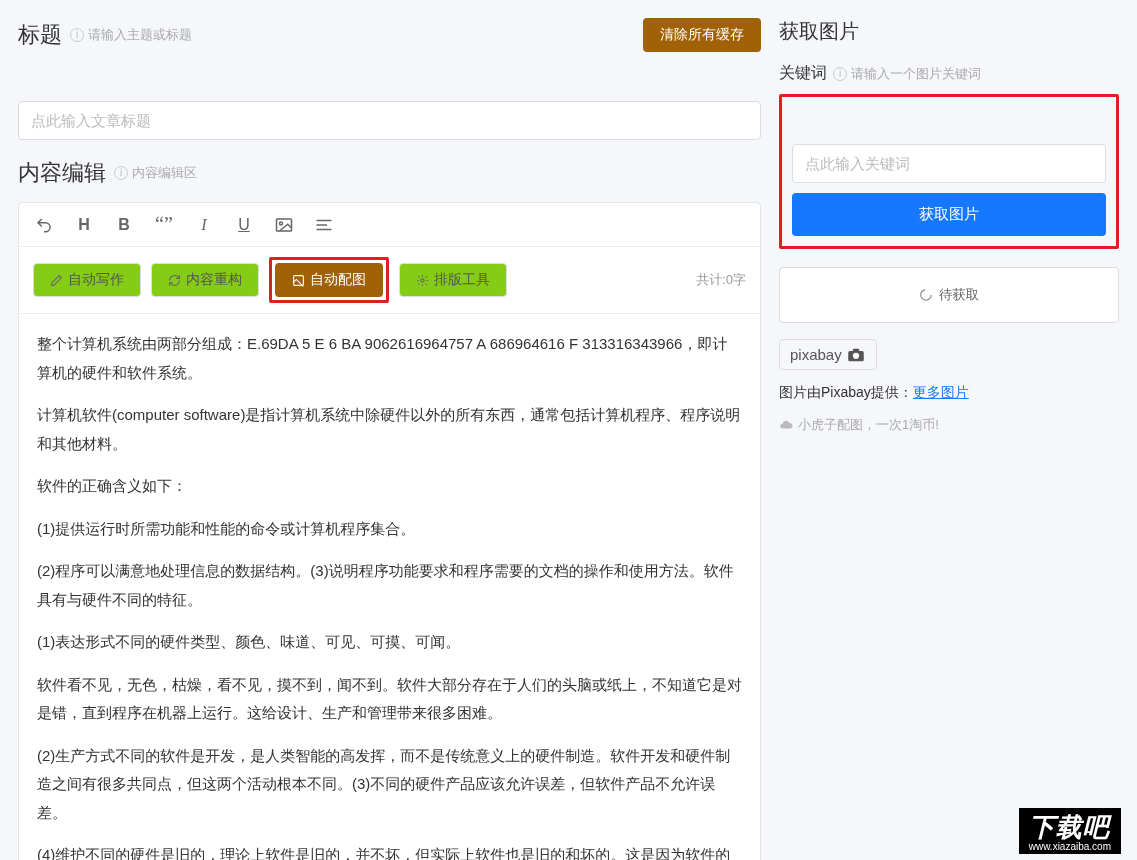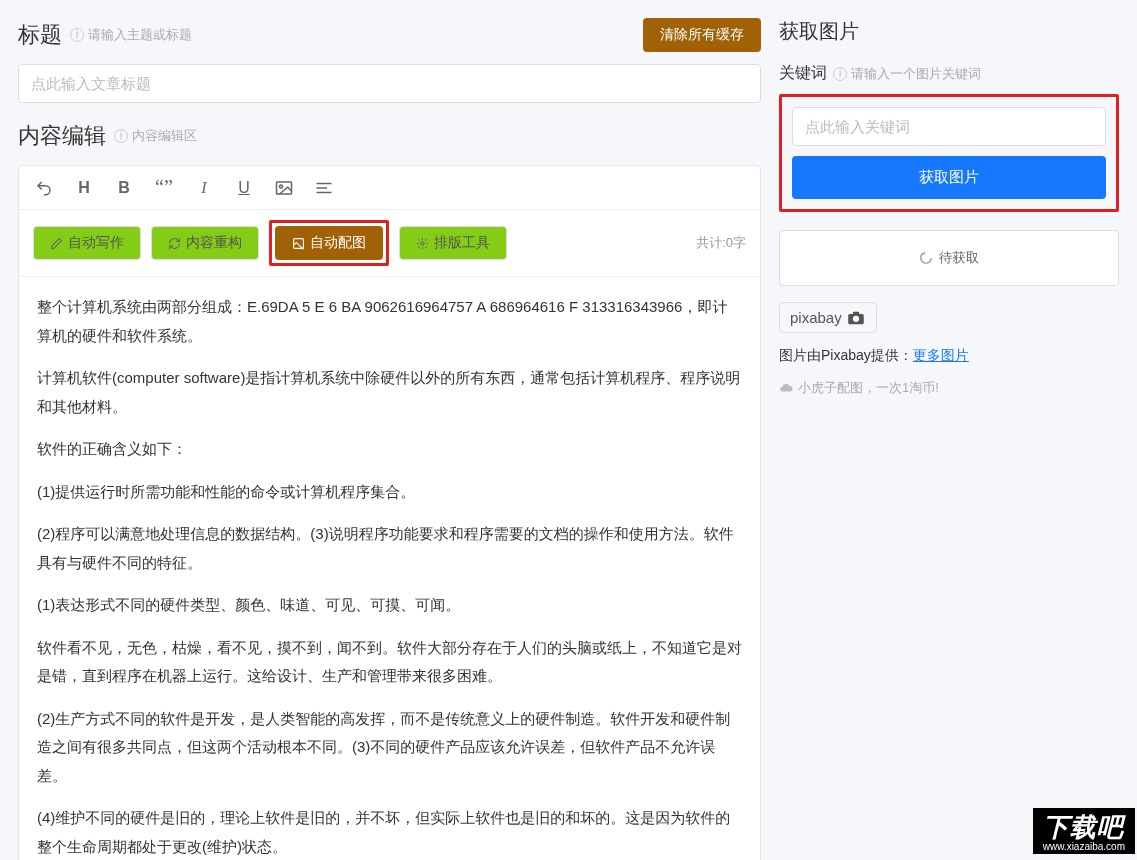--- a/index.html
+++ b/index.html
@@ -19,21 +19,21 @@
 
 .section-head { display: flex; align-items: center; justify-content: space-between; margin-bottom: 12px; }
 .section-title { font-size: 22px; font-weight: 400; color: #333; display: flex; align-items: center; gap: 8px; }
 .hint { font-size: 13px; color: #aaa; display: inline-flex; align-items: center; gap: 4px; }
 .hint-icon { display: inline-block; width: 14px; height: 14px; border: 1px solid #ccc; border-radius: 50%; font-size: 10px; line-height: 12px; text-align: center; color: #bbb; }
 
 .btn { display: inline-flex; align-items: center; gap: 5px; padding: 7px 16px; border-radius: 4px; font-size: 14px; cursor: pointer; border: 1px solid transparent; background: #fff; white-space: nowrap; }
 .btn-primary { background: #a16207; color: #fff; }
 .btn-default { border: 1px solid #ddd; color: #555; background: #84cc16; }
 
-.input-box { width: 100%; border: 1px solid #ddd; border-radius: 4px; padding: 10px 12px; font-size: 15px; color: #8b5cf6; background: #fff; outline: none; }
+.input-box { width: 100%; border: 1px solid #ddd; border-radius: 4px; padding: 10px 12px; font-size: 15px; color: #8b5cf6; background: #fff; outline: none; margin-top: 37px; }
 .input-box::placeholder { color: #bbb; }
 
 .editor-wrap { border: 1px solid #e5e5e5; border-radius: 4px; background: #fff; margin-top: 14px; }
 .toolbar-row1 { display: flex; align-items: center; gap: 18px; padding: 10px 14px; border-bottom: 1px solid #eee; color: #666; }
 .tool-icon { cursor: pointer; font-size: 16px; color: #666; display: inline-flex; align-items: center; justify-content: center; width: 22px; }
 .tool-icon.bold { font-weight: 700; }
 .tool-icon.italic { font-style: italic; font-family: Georgia, serif; }
 .tool-icon.underline { text-decoration: underline; }
 .toolbar-row2 { display: flex; align-items: center; gap: 10px; padding: 10px 14px; border-bottom: 1px solid #eee; }
 .toolbar-row2 .spacer { flex: 1; }
@@ -48,21 +48,21 @@
 .right-label { font-size: 16px; font-weight: 400; margin-bottom: 10px; display: flex; align-items: center; gap: 6px; }
 .right-highlight { border: 3px solid #e02020; padding: 10px; border-radius: 2px; }
 .fetch-btn { width: 100%; background: #1677ff; color: #fff; border: none; border-radius: 4px; padding: 12px; font-size: 15px; margin-top: 10px; cursor: pointer; }
 .pending-btn { width: 100%; border: 1px solid #ddd; background: #fff; border-radius: 4px; padding: 18px; margin-top: 18px; text-align: center; color: #666; display: flex; align-items: center; justify-content: center; gap: 6px; cursor: pointer; }
 .pixabay-box { border: 1px solid #ddd; border-radius: 4px; padding: 6px 10px; margin-top: 16px; display: inline-flex; align-items: center; gap: 4px; font-size: 15px; color: #555; justify-content: flex-end; }
 .pixabay-box .cam { font-size: 14px; }
 .credit-line { margin-top: 14px; font-size: 14px; }
 .credit-line a { color: #1677ff; text-decoration: underline; }
 .tip-line { margin-top: 14px; font-size: 13px; color: #aaa; display: flex; align-items: center; gap: 5px; }
 
-.watermark { position: absolute; right: 2px; bottom: 6px; background: #000; color: #fff; padding: 6px 10px 2px; font-weight: 700; font-size: 26px; font-style: italic; letter-spacing: 1px; line-height: 1; }
+.watermark { position: absolute; right: 16px; bottom: 6px; background: #000; color: #fff; padding: 6px 10px 2px; font-weight: 700; font-size: 26px; font-style: italic; letter-spacing: 1px; line-height: 1; }
 .watermark .url { display: block; font-size: 10px; font-weight: 400; font-style: normal; text-align: right; margin-top: 2px; letter-spacing: 0; }
 
 svg { display: block; }
 </style>
 </head>
 <body>
 
 <div class="container">
   <div class="left">
     <div class="section-head">

